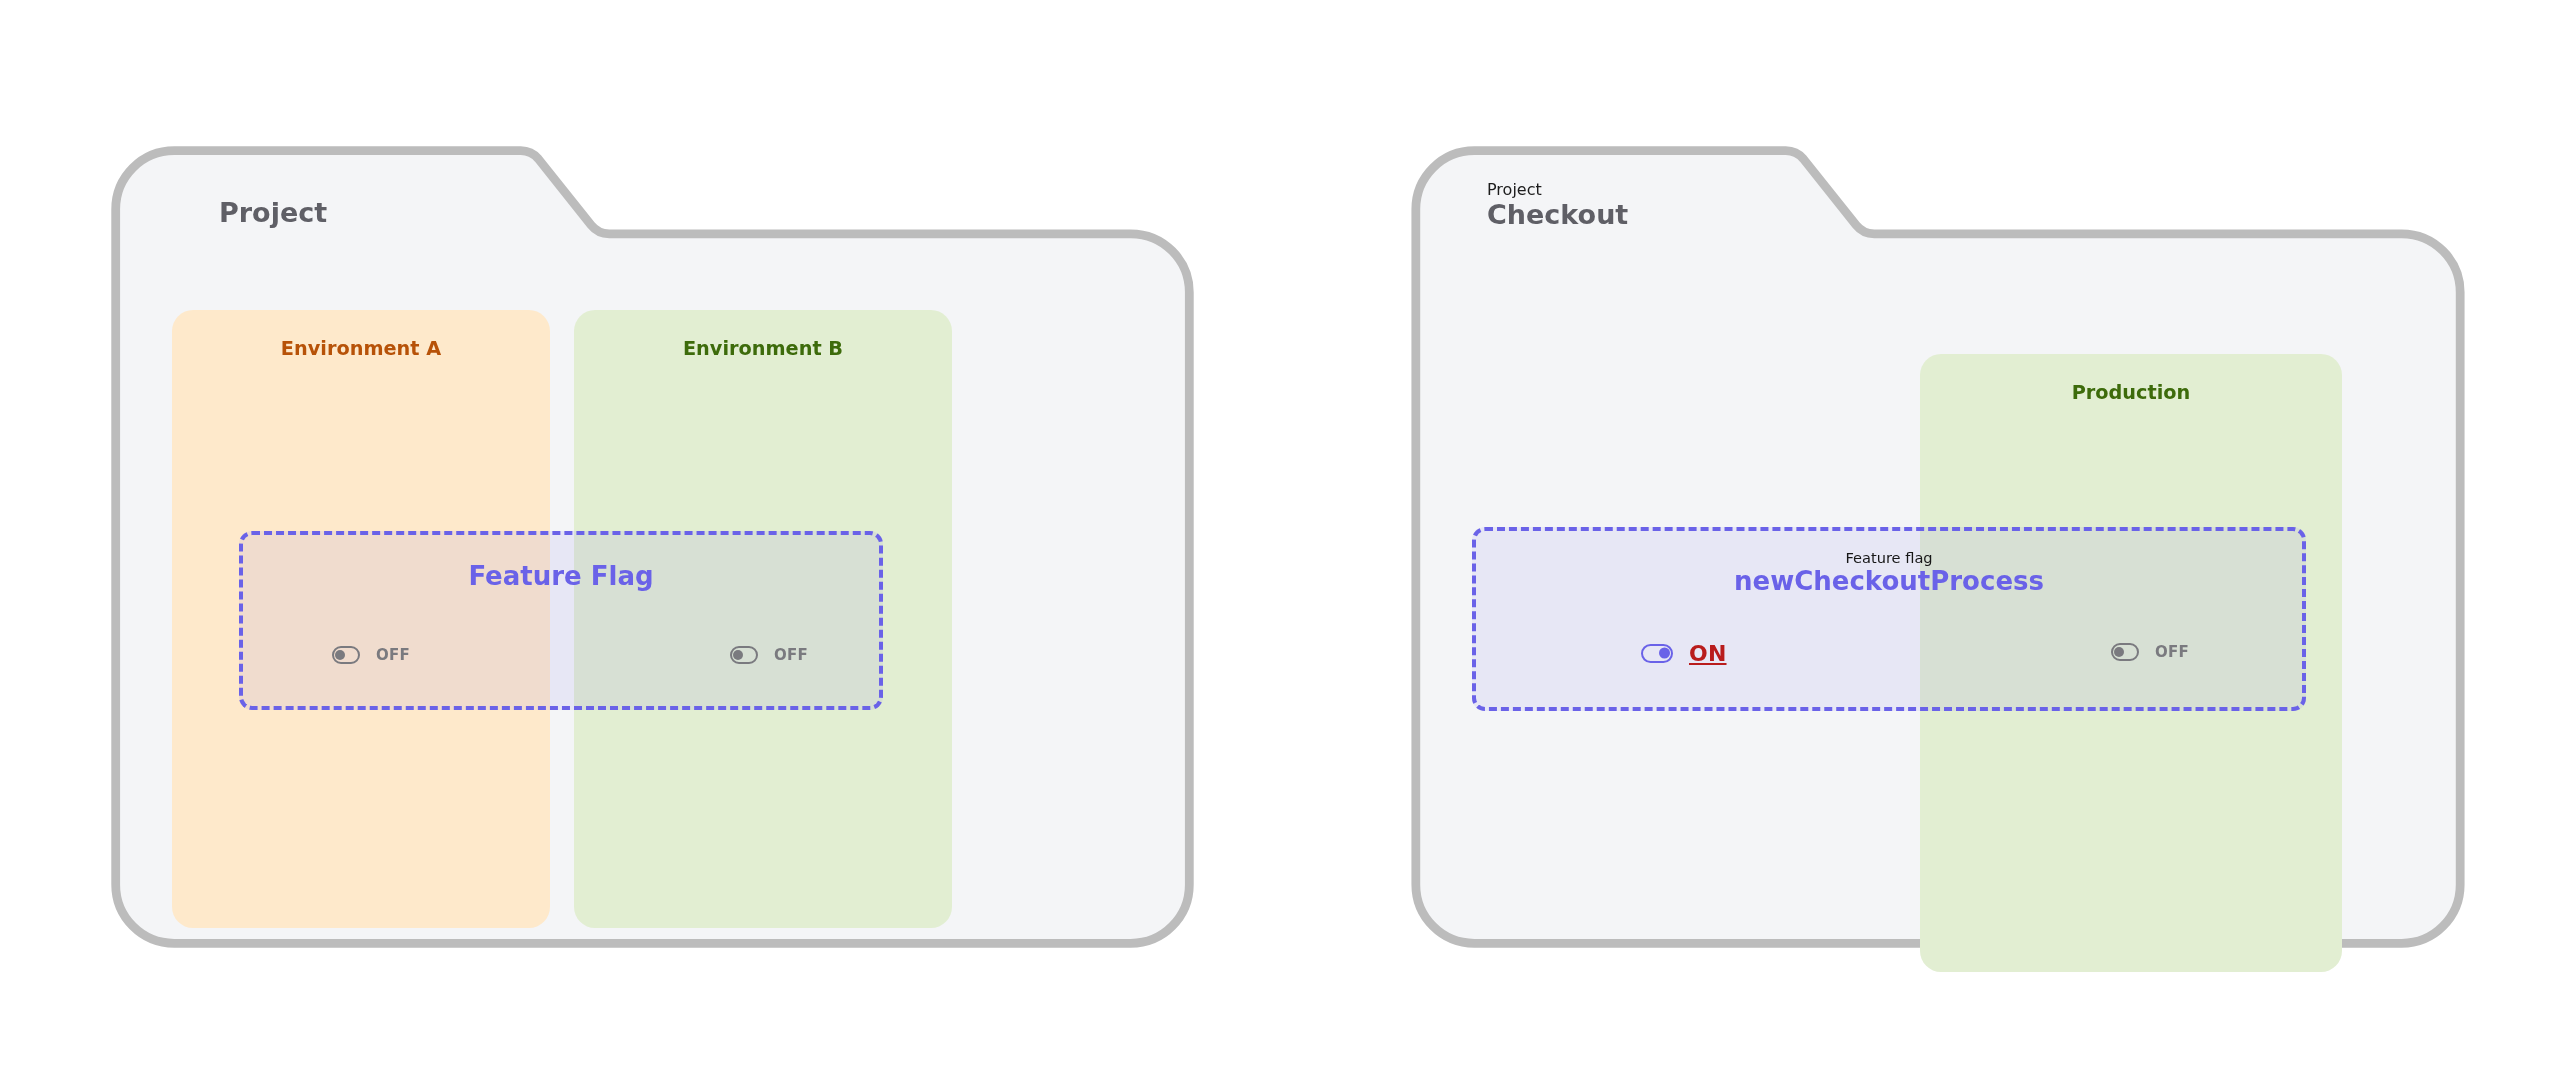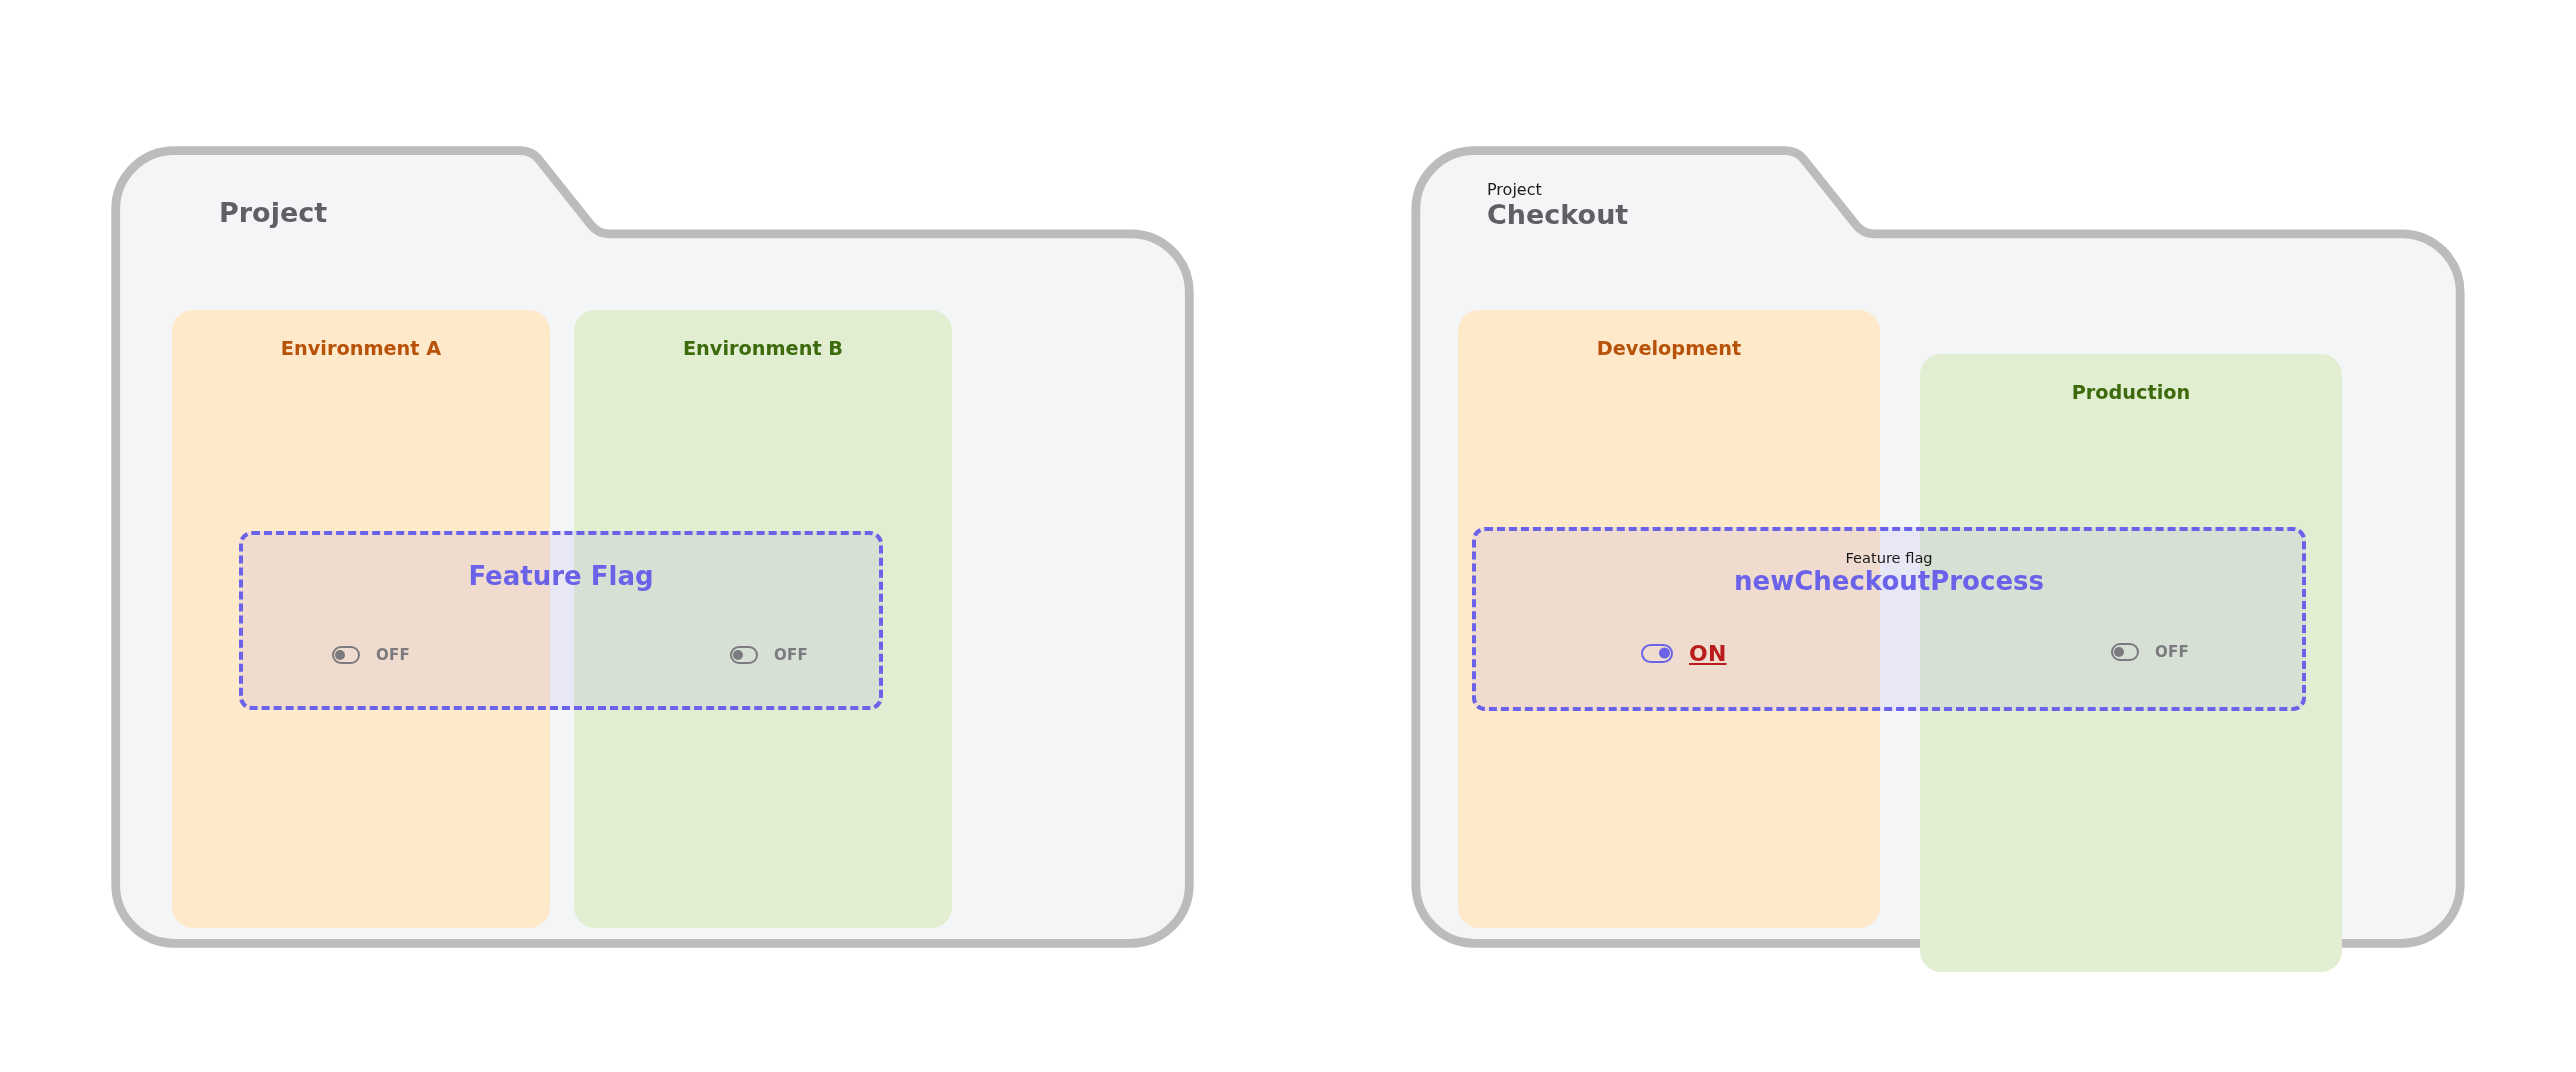--- a/index.html
+++ b/index.html
@@ -245,23 +245,20 @@
                A 100 100 0 0 1 8 1262
                Z" fill="#f4f5f7" stroke="#bcbcbc" stroke-width="15" stroke-linejoin="round"></path>
     </svg>
 
     <div class="folder-inner">
       <div class="tab-title-wrap" style="left:76px; top:10.5px; width:351px; height:73px;">
         <div class="tab-kicker">Project</div>
         <div class="tab-title">Checkout</div>
       </div>
 
-      <div class="env-card orange" style="left:47px; top:164px; width:422px; height:618px;">
-        <div class="env-label orange-text">Development</div>
-      </div>
 
       <div class="env-card green" style="left:509px; top:164px; width:422px; height:618px;margin-top:44px;">
         <div class="env-label green-text">Production</div>
       </div>
 
       <div class="flag-box" style="left:61px; top:381px; width:834px; height:184px;">
 
         <div class="flag-head" style="top:19px;">
           <div class="flag-kicker">Feature flag</div>
           <div class="flag-name">newCheckoutProcess</div>

